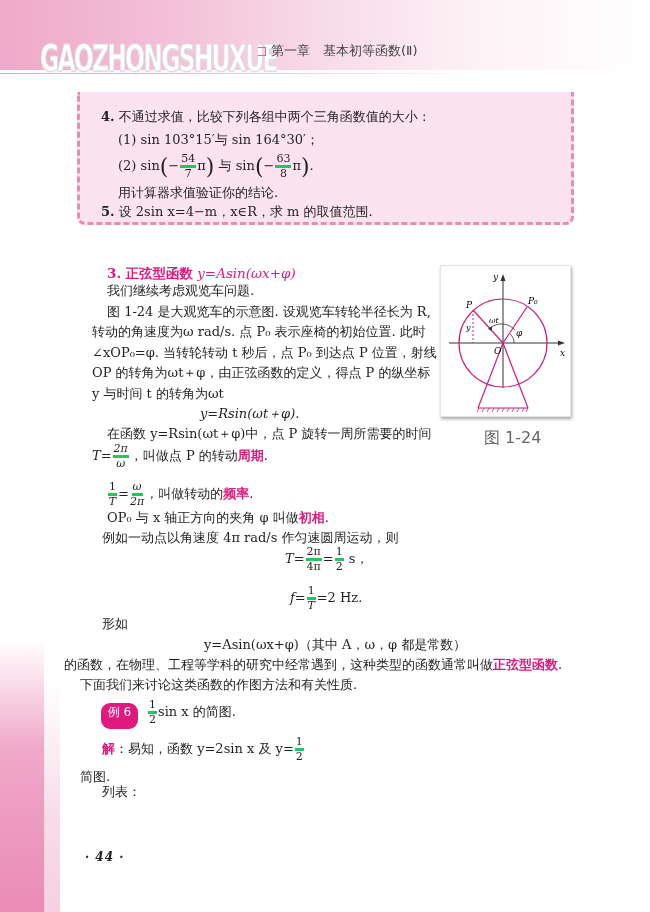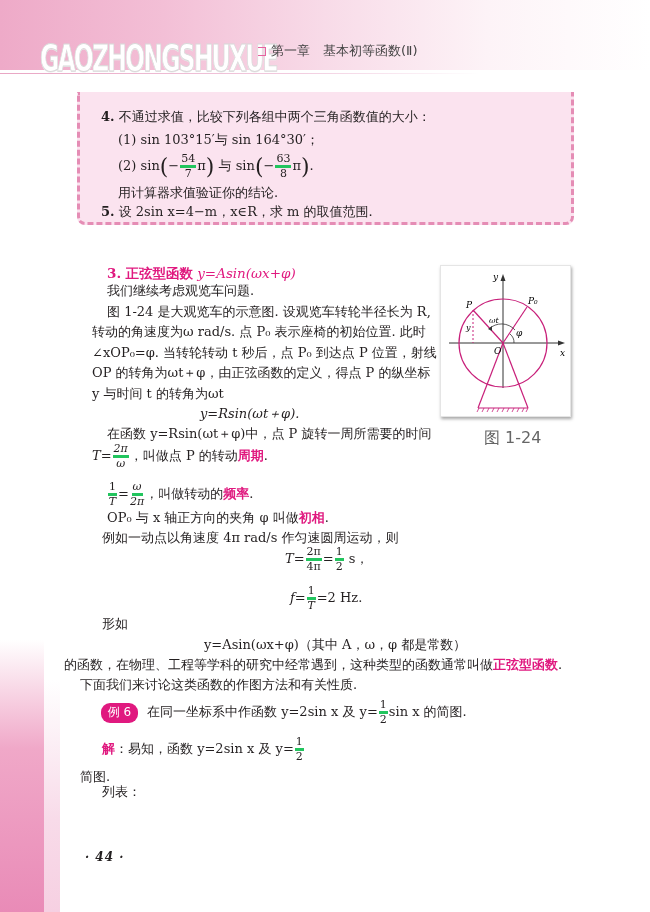--- a/index.html
+++ b/index.html
@@ -52,21 +52,21 @@
     .big-paren { font-size:22px; vertical-align:middle; line-height:10px; }
     .txt { position:absolute; font-size:13px; white-space:nowrap; line-height:18px; }
     .magenta-b { color:#e0197f; font-weight:bold; font-family:Liberation Sans, sans-serif; }
     .sec-title { position:absolute; left:107px; top:265px; font-size:13.5px; color:#e0197f; white-space:nowrap; }
     .figure-frame {
       position:absolute; left:440px; top:265px; width:129px; height:150px;
       background:#fff; box-shadow: 1px 2px 3px rgba(0,0,0,0.35); border:1px solid #e5e5e5;
     }
     .fig-caption { position:absolute; left:484px; top:428px; font-size:16px; color:#666; font-family:"DejaVu Sans", sans-serif; }
     .example-badge {
-      position:absolute; left:101px; top:703px; width:37px; height:20px; border-radius:9px;
+      position:absolute; left:101px; top:703px; width:37px; height:26px; border-radius:9px;
       background:#e0197f; color:#fff; font-size:12px; text-align:center; line-height:18px;
       font-family:"DejaVu Sans", sans-serif;
     }
     .page-num { position:absolute; left:85px; top:850px; font-size:12px; font-style:italic; font-weight:bold; letter-spacing:1px; }
   </style>
 </head>
 <body>
 
 <div class="header-band"></div>
 <div class="header-line"></div>
@@ -160,21 +160,21 @@
 
 <div class="txt" style="left:102px; top:615px;">形如</div>
 <div class="txt" style="left:204px; top:636px;text-align:center;">y=Asin(ωx+φ)（其中 A，ω，φ 都是常数）</div>
 <div class="txt" style="left:64px; top:656px;">
   <span>的函数，在物理、工程等学科的研究中经常遇到，这种类型的函数通常叫做</span><span class="magenta-b">正弦型函数</span><span>.</span>
 </div>
 <div class="txt" style="left:80px; top:676px;">下面我们来讨论这类函数的作图方法和有关性质.</div>
 
 <div class="example-badge">例 6</div>
 <div class="txt" style="left:147px; top:697px; line-height:30px;">
-  <span>在同一坐标系中作函数 y=2sin x 及 y=</span><span class="frac">
+  <span class="frac">
       <span class="n">1</span>
       <span>2</span>
     </span><span>sin x 的简图.</span>
 </div>
 
 <div class="txt" style="left:102px; top:734px; line-height:30px;">
   <span class="magenta-b">解</span><span>：</span><span>易知，函数 y=2sin x 及 y=</span><span class="frac">
       <span class="n">1</span>
       <span>2</span>
     </span>

